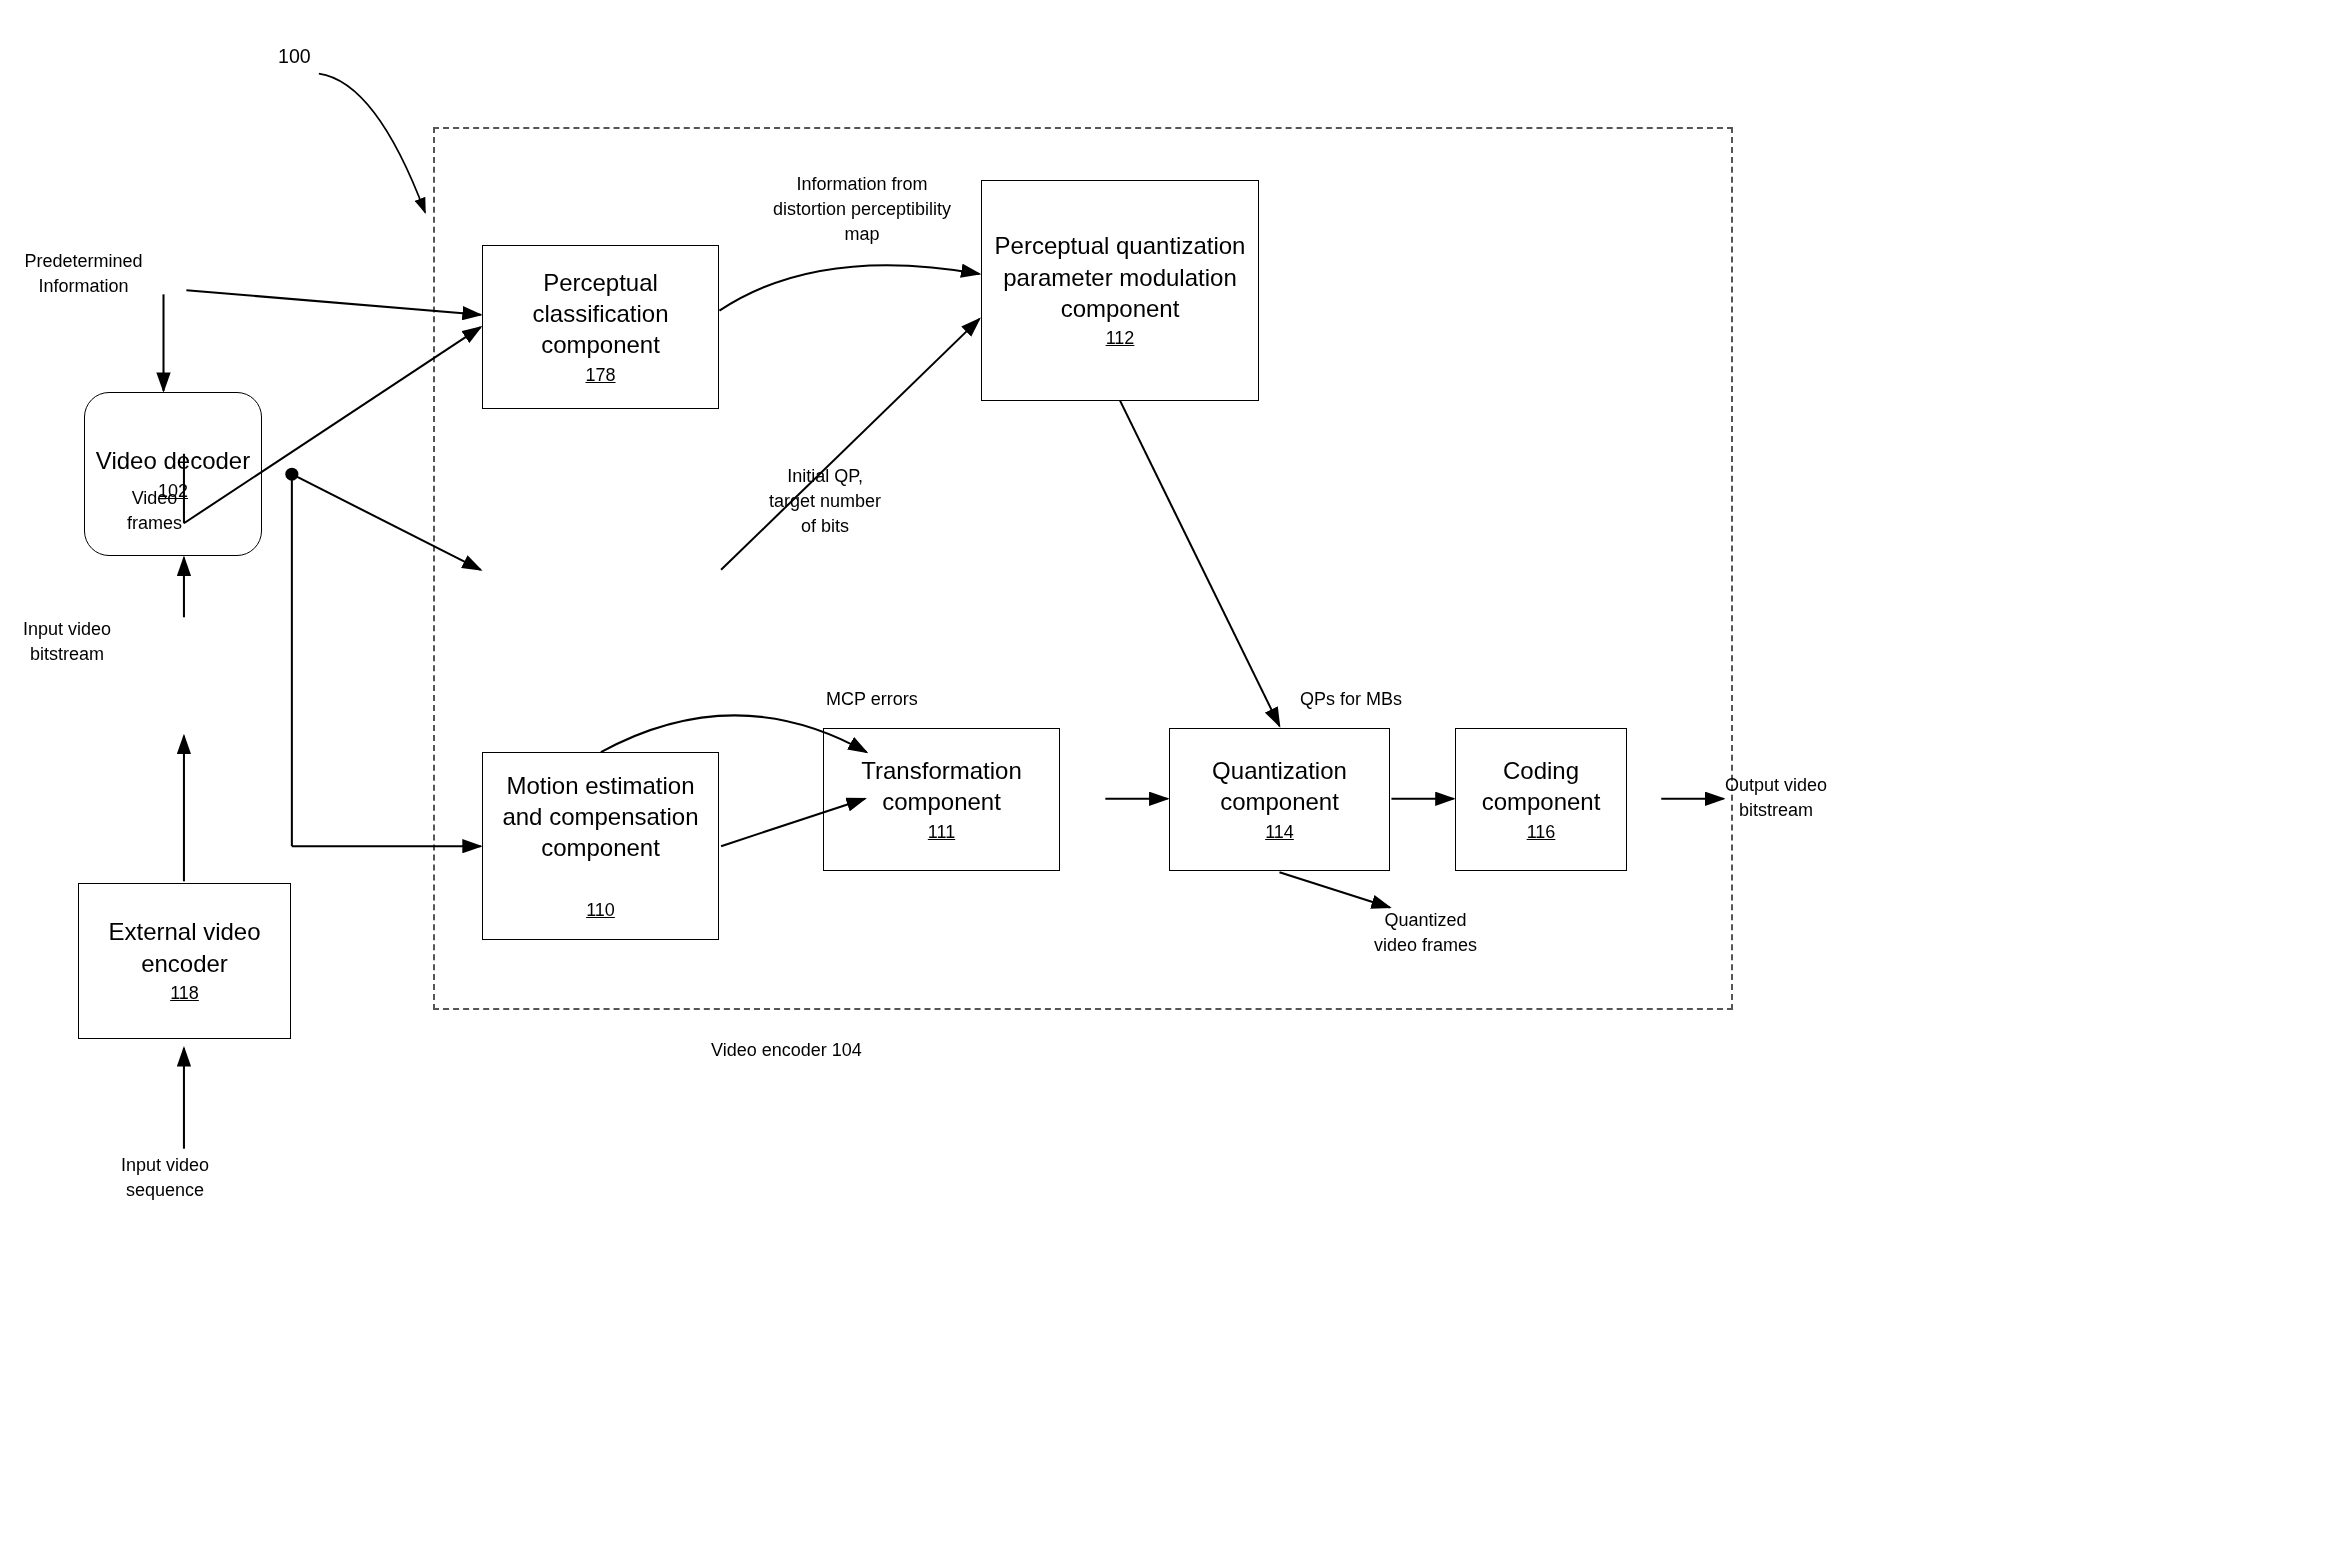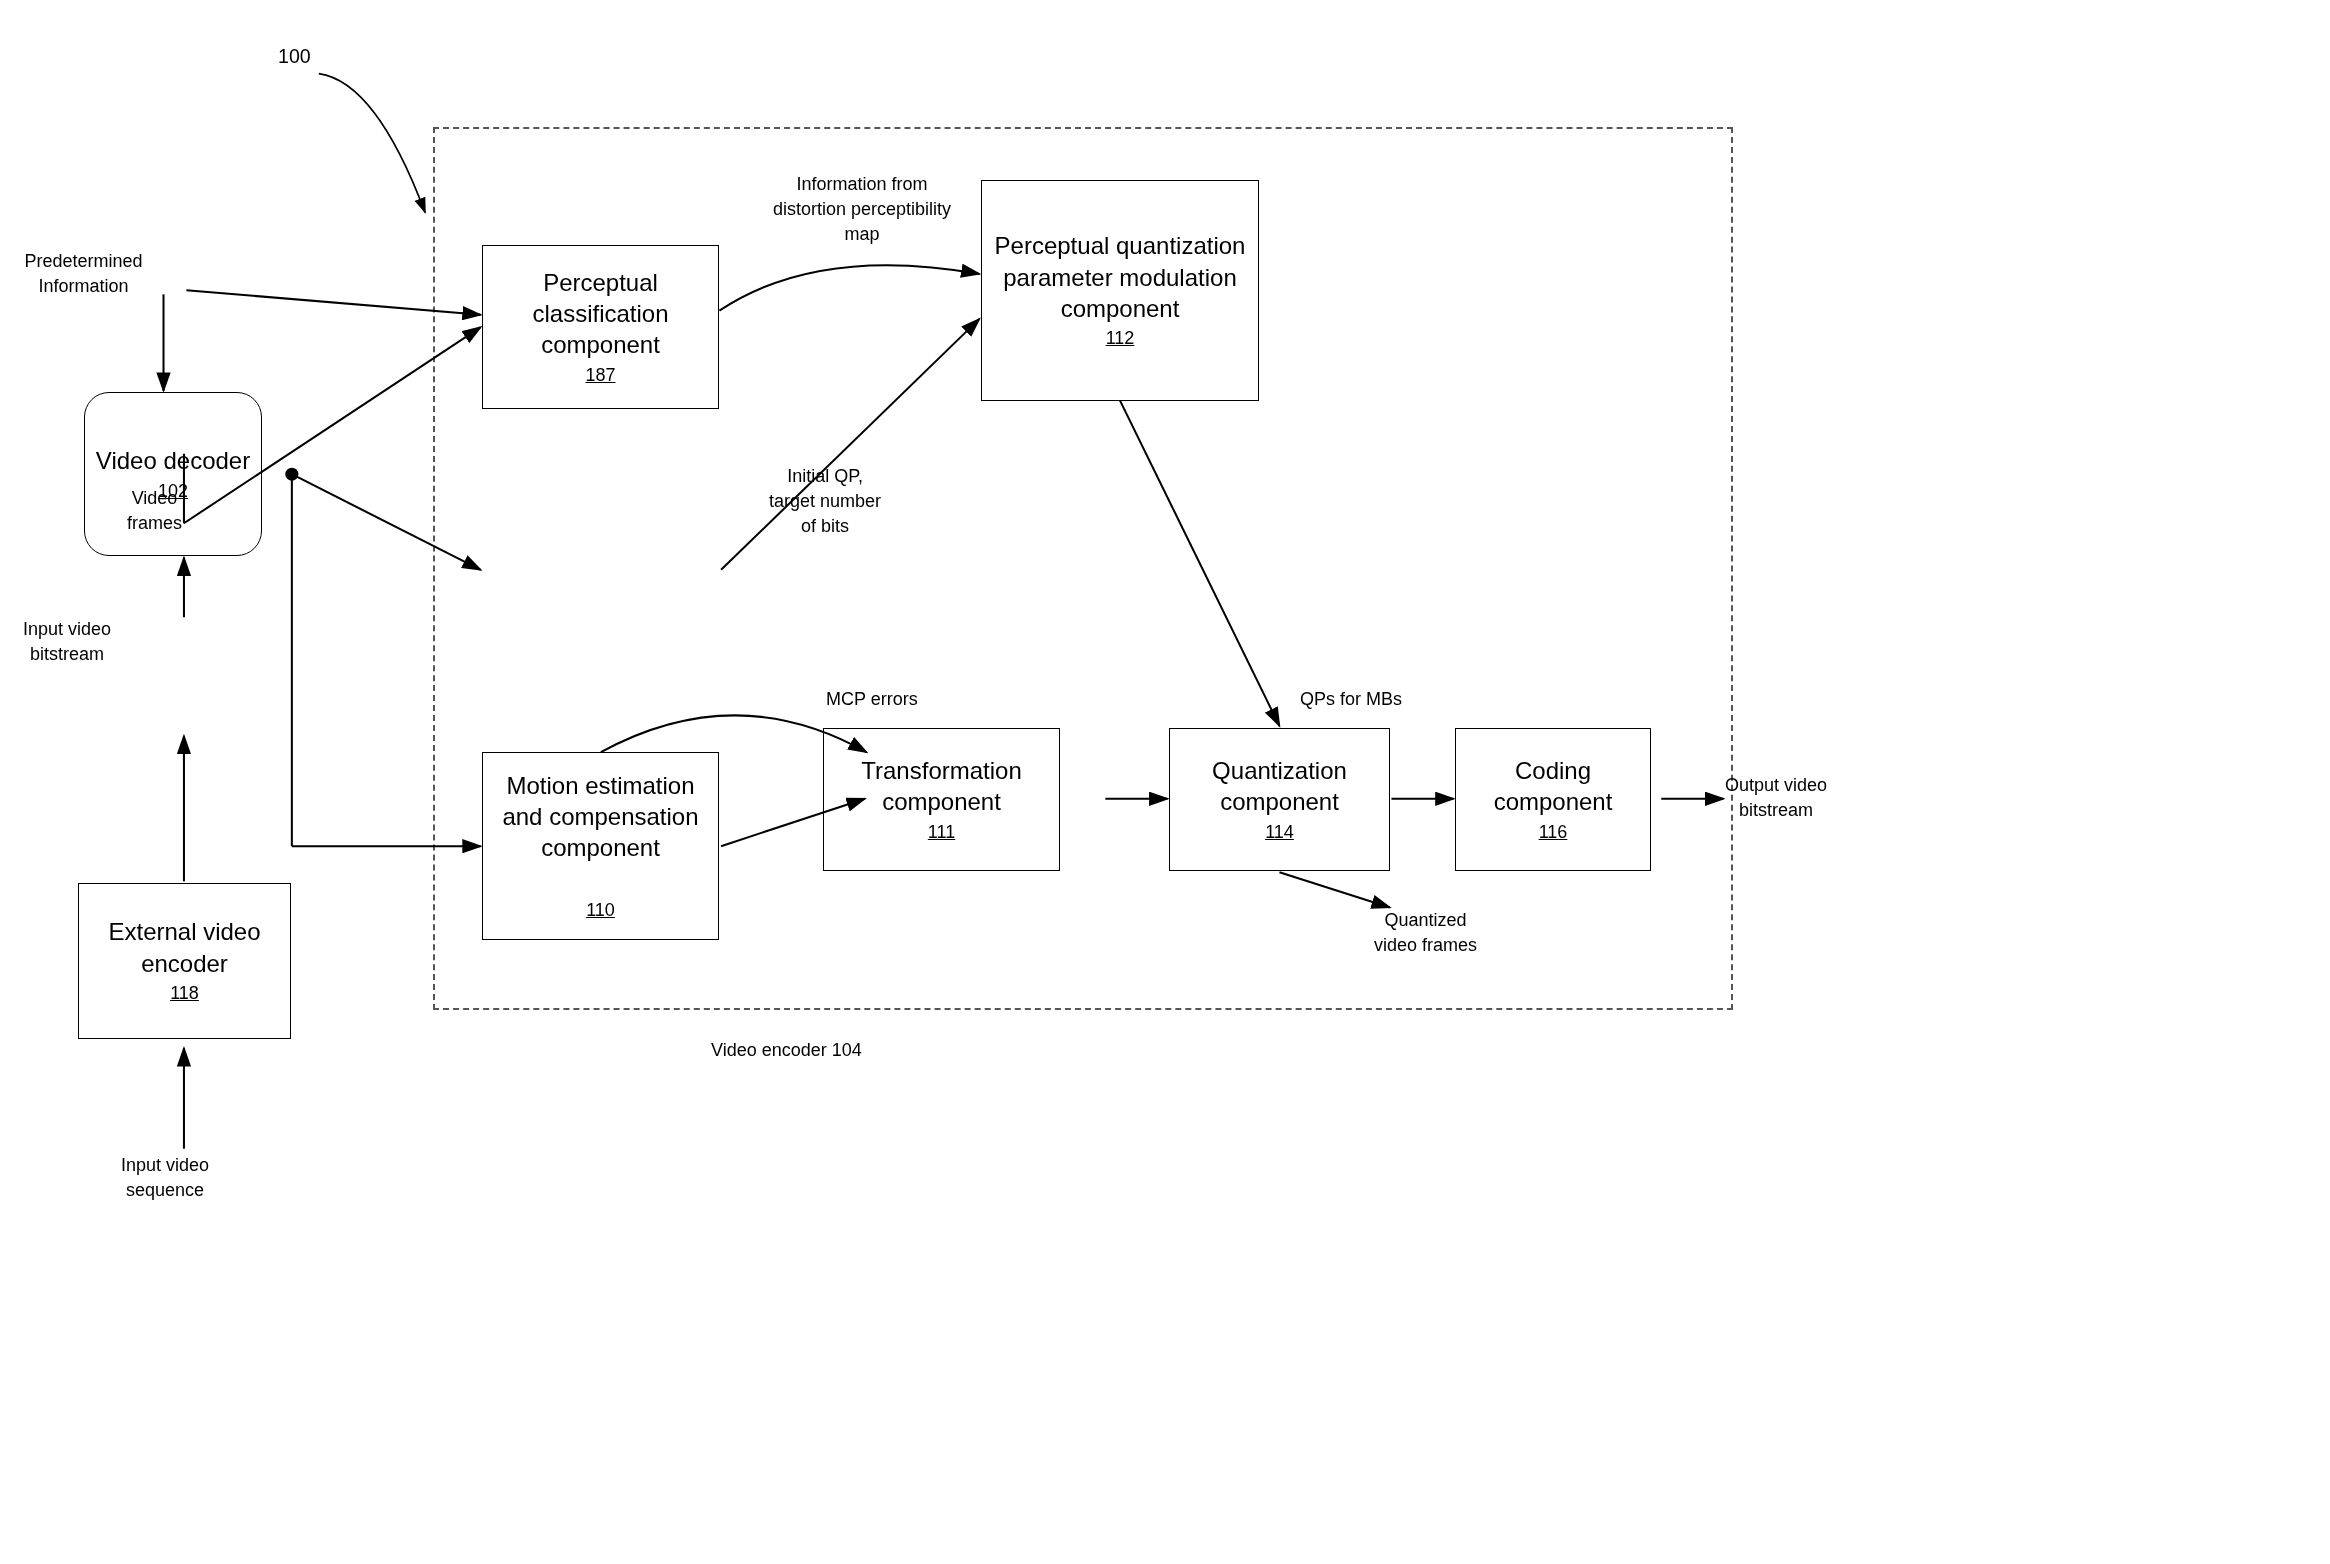--- a/index.html
+++ b/index.html
@@ -77,21 +77,21 @@
     <span class="box-id">102</span>
   </div>
 
   <div class="box" style="left:78px; top:883px; width:213px; height:156px;">
     <span class="box-label">External video encoder</span>
     <span class="box-id">118</span>
   </div>
 
   <div class="box" style="left:482px; top:245px; width:237px; height:164px;">
     <span class="box-label">Perceptual classification component</span>
-    <span class="box-id">187</span>
+    <span class="box-id">178</span>
   </div>
 
 
   <div class="box" style="left:482px; top:752px; width:237px; height:188px;gap:32px;">
     <span class="box-label">Motion estimation and compensation component</span>
     <span class="box-id">110</span>
   </div>
 
   <div class="box" style="left:981px; top:180px; width:278px; height:221px;">
     <span class="box-label">Perceptual quantization parameter modulation component</span>
@@ -101,21 +101,21 @@
   <div class="box" style="left:823px; top:728px; width:237px; height:143px;">
     <span class="box-label">Transformation component</span>
     <span class="box-id">111</span>
   </div>
 
   <div class="box" style="left:1169px; top:728px; width:221px; height:143px;">
     <span class="box-label">Quantization component</span>
     <span class="box-id">114</span>
   </div>
 
-  <div class="box" style="left:1455px; top:728px; width:196px; height:143px;">
+  <div class="box" style="left:1455px; top:728px; width:172px; height:143px;">
     <span class="box-label">Coding component</span>
     <span class="box-id">116</span>
   </div>
 
   <div class="label-text" style="left:24.5px; top:249px;">Predetermined<br>Information</div>
   <div class="label-text" style="left:127px; top:486px;">Video<br>frames</div>
   <div class="label-text" style="left:23px; top:617px;">Input video<br>bitstream</div>
   <div class="label-text" style="left:121px; top:1153px;">Input video<br>sequence</div>
   <div class="label-text" style="left:1725px; top:773px;">Output video<br>bitstream</div>
   <div class="label-text" style="left:773px; top:172px;">Information from<br>distortion perceptibility<br>map</div>

